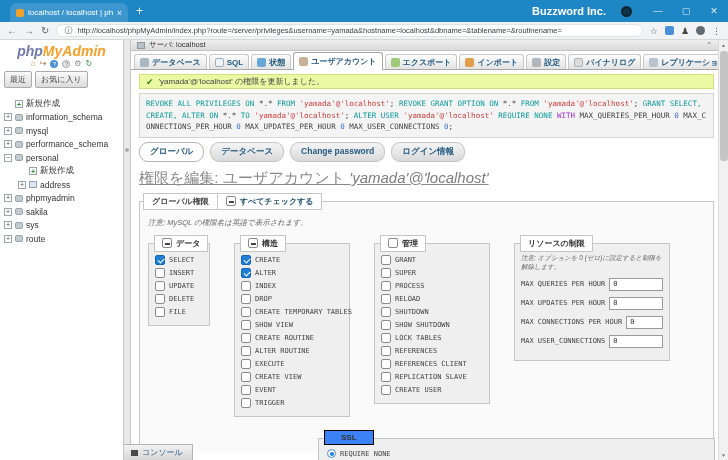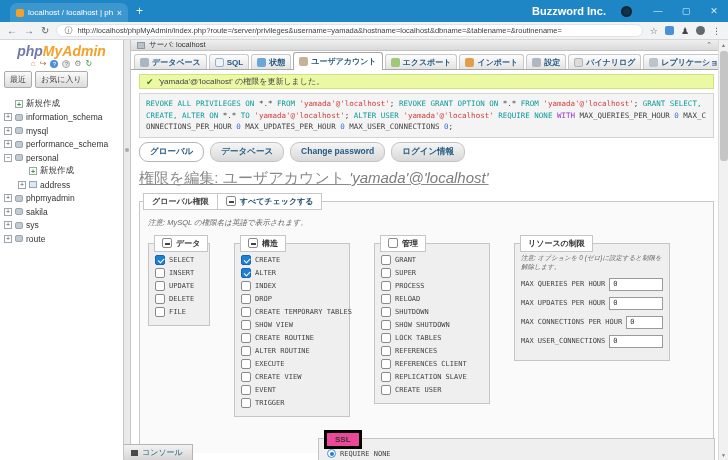--- a/index.html
+++ b/index.html
@@ -101,21 +101,21 @@
   .cb.checked::after { content:""; position:absolute; left:2px; top:2px; width:5px; height:2.5px; border-left:1.5px solid #fff; border-bottom:1.5px solid #fff; transform:rotate(-45deg); }
   .cb.indet::after { content:""; position:absolute; left:2px; top:4px; width:5px; height:2px; background:#444; }
   .mono { font-family:"DejaVu Sans Mono","Liberation Mono",monospace; font-size:7px; color:#444; white-space:nowrap; }
 
   .w-data { width:62px; } .w-struct { width:116px; } .w-admin { width:116px; } .w-res { width:156px; }
   .resnote { font-size:6.5px; font-style:italic; color:#666; margin-bottom:5px; }
   .resrow { display:flex; align-items:center; margin:6px 0; gap:4px; }
   .resrow input { flex:1; min-width:28px; height:13px; border:1px solid #9a9a9a; font-family:"DejaVu Sans Mono",monospace; font-size:7px; padding:0 3px; color:#333; }
 
   .sslfs { position:absolute; left:187px; right:13px; top:398px; border:1px solid #c5c5c5; border-bottom:none; background:#efefef; height:40px; padding:10px 8px 0; }
-  .sslfs .plg { position:absolute; top:-9px; left:5px; background:#ec4899; border:3px solid #000000; padding:2px 8px; font-size:8px; font-weight:bold; color:#333; }
+  .sslfs .plg { position:absolute; top:-9px; left:5px; background:#3b82f6; border:1px solid #000000; padding:2px 16px; font-size:8px; font-weight:bold; color:#333; }
   .radiorow { display:flex; align-items:center; gap:4px; }
   .radio { width:9px; height:9px; border-radius:50%; border:1px solid #4a90d9; background:#fff; position:relative; flex:none; }
   .radio.sel::after { content:""; position:absolute; inset:1.5px; border-radius:50%; background:#1e7fd6; }
 
   .consolebar { position:absolute; left:124px; bottom:0; background:linear-gradient(#f2f2f2,#d6d6d6); border:1px solid #b5b5b5; border-left:none; border-bottom:none; padding:2px 9px 2px 7px; font-size:8px; color:#235a81; display:flex; align-items:center; gap:4px; z-index:5; }
   .consq { width:7px; height:6px; background:#4a4a4a; }
 
   .scrollbar { position:absolute; right:0; top:0; bottom:0; width:10px; background:#f1f1f1; border-left:1px solid #dcdcdc; }
   .sb-arrow { height:10px; display:flex; align-items:center; justify-content:center; font-size:5px; color:#777; }
   .sb-thumb { position:absolute; top:11px; left:1px; width:8px; height:110px; background:#c5c5c5; border-radius:3px; }

